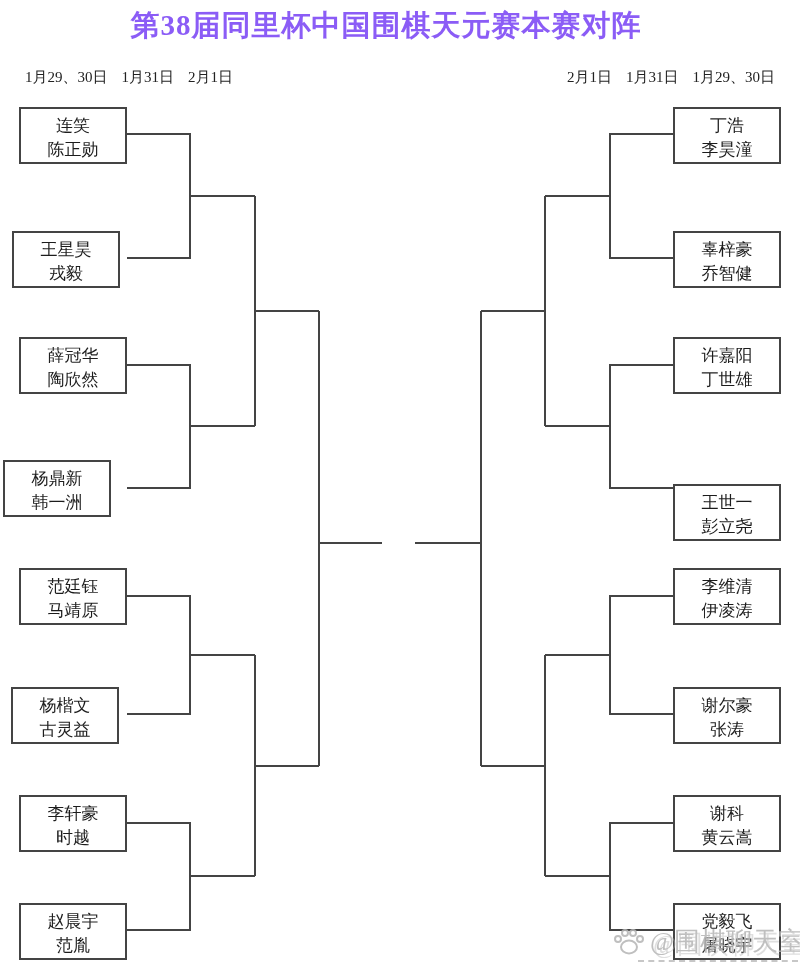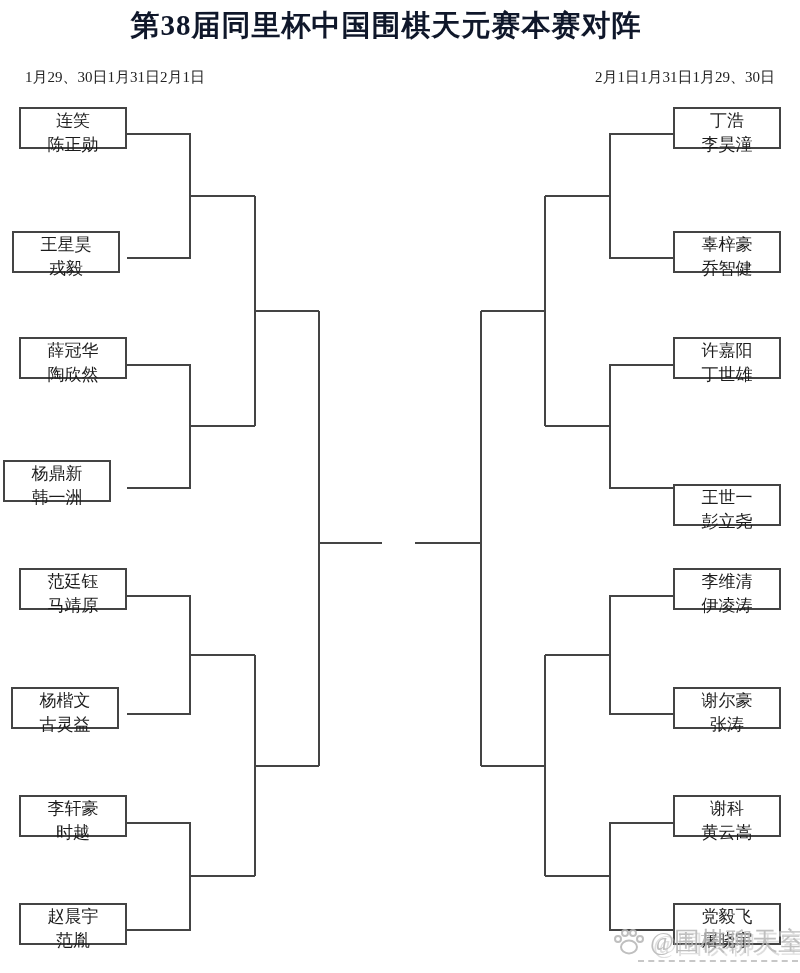--- a/index.html
+++ b/index.html
@@ -4,30 +4,30 @@
 <style>
   html,body{margin:0;padding:0;}
   body{
     width:800px;height:973px;position:relative;background:#ffffff;
     font-family:"Liberation Serif","DejaVu Serif",serif;
     color:#1c1c1c;overflow:hidden;
   }
   .stage{position:absolute;inset:0;width:800px;height:973px;}
   .title{
     position:absolute;top:6px;left:0;width:772px;text-align:center;
-    font-size:29px;font-weight:bold;letter-spacing:1px;color:#0f172a;
+    font-size:29px;font-weight:bold;letter-spacing:1px;color:#8b5cf6;
   }
-  .dates{position:absolute;top:68px;display:flex;gap:0;font-size:15px;color:#222;white-space:nowrap;}
+  .dates{position:absolute;top:68px;display:flex;gap:14px;font-size:15px;color:#222;white-space:nowrap;}
   .dates-left{left:25px;}
   .dates-right{right:25px;}
   svg.lines{position:absolute;top:0;left:0;}
   .box{
-    position:absolute;width:108px;height:42px;box-sizing:border-box;
+    position:absolute;width:108px;height:57px;box-sizing:border-box;
     border:2px solid #444;background:#fff;
-    display:flex;flex-direction:column;justify-content:space-between;align-items:center;
+    display:flex;flex-direction:column;justify-content:flex-end;align-items:center;
     line-height:24px;font-size:17px;
   }
   .nm{white-space:nowrap;}
   .watermark{
     position:absolute;left:612px;top:924px;display:flex;align-items:center;gap:4px;
     color:#b5b5b5;font-size:26px;opacity:.85;filter:blur(.6px);white-space:nowrap;
     text-shadow:3px 3px 0 rgba(185,185,185,.55);
   }
   .ghost-dash{
     position:absolute;left:638px;top:960px;width:160px;height:0;

